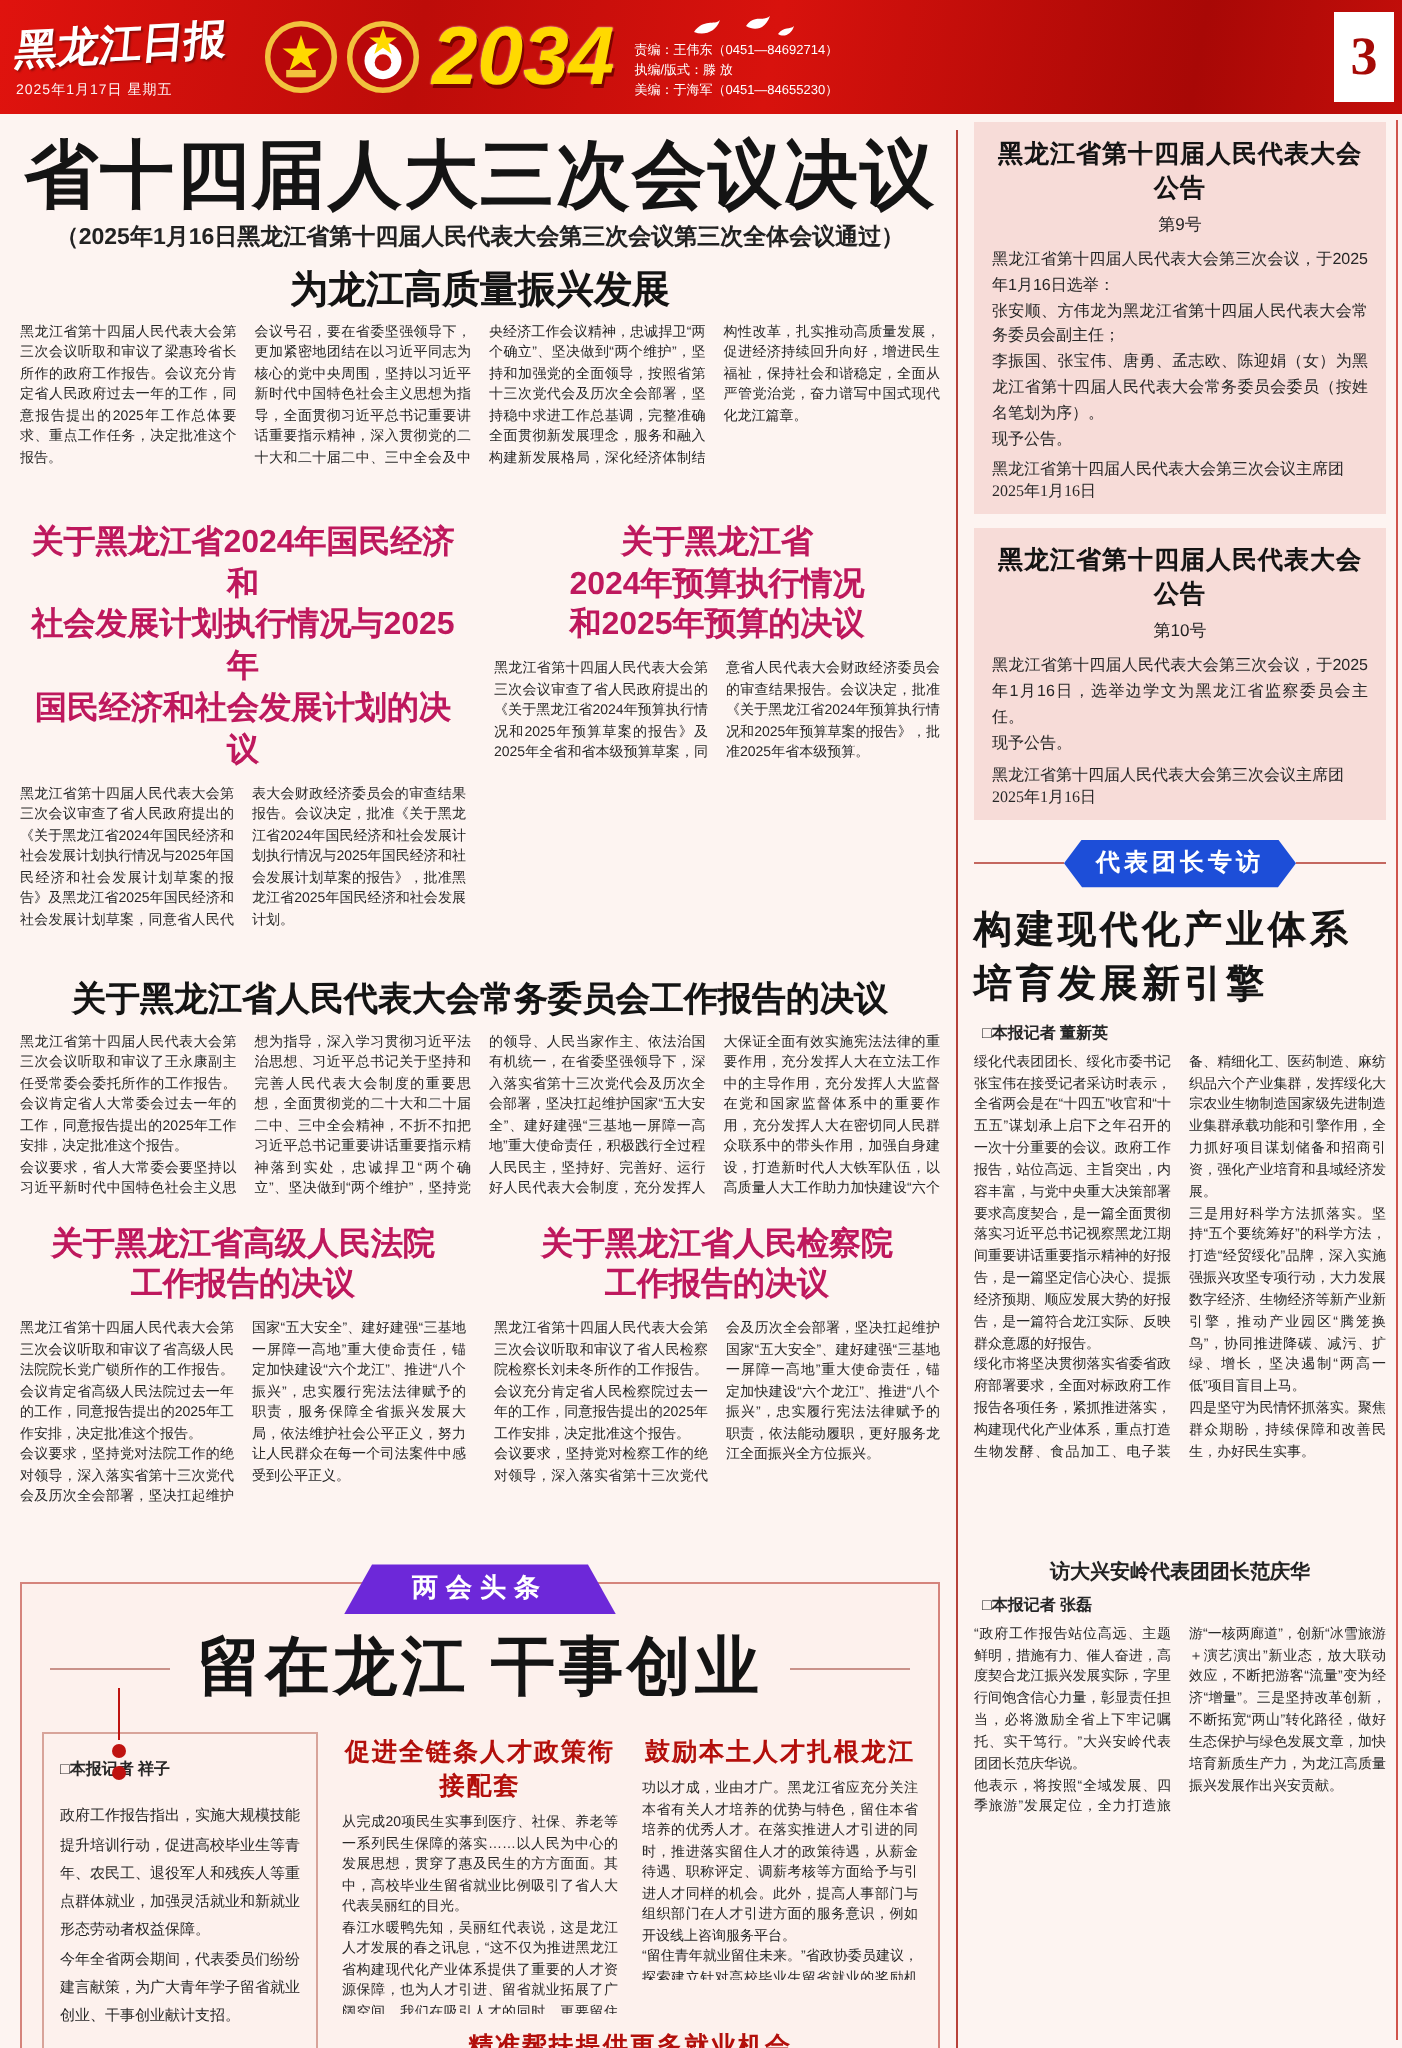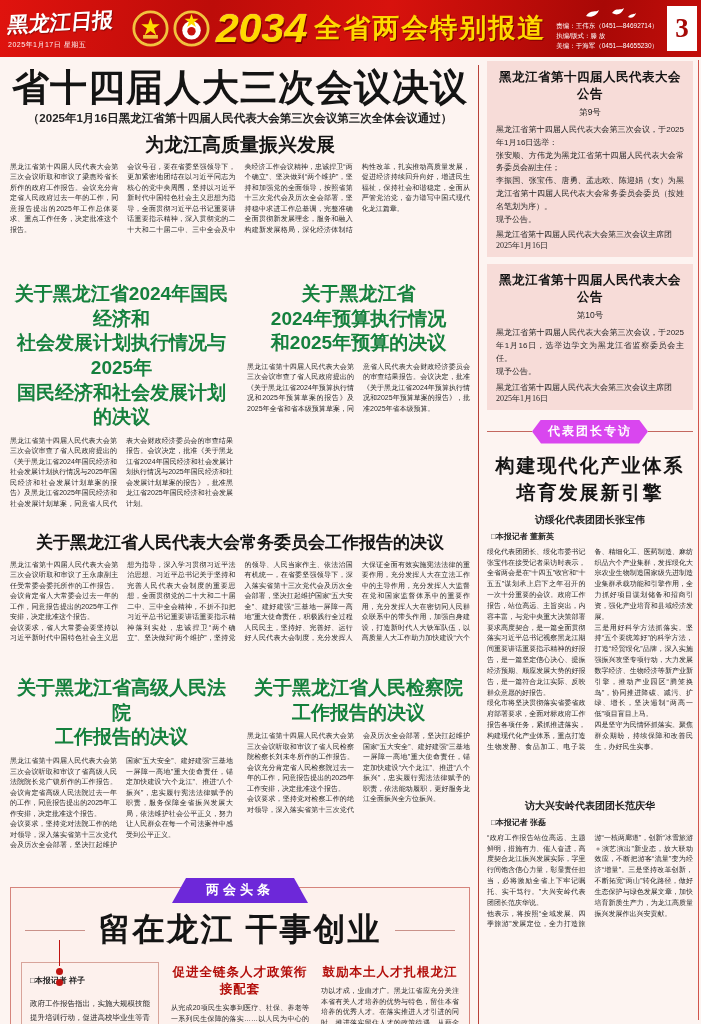--- a/index.html
+++ b/index.html
@@ -34,21 +34,21 @@
 
   
   .lead-h{font-size:37px;font-weight:900;text-align:center;letter-spacing:1px;color:#141414;margin:8px 0 3px;line-height:1.05;}
   .lead-s{font-size:11.5px;font-weight:bold;text-align:center;color:#222;margin-bottom:4px;}
   .atitle{font-weight:900;text-align:center;color:#141414;white-space:pre-line;}
   .gov-title{font-size:19px;margin:6px 0 4px;}
   .cols{font-size:7px;line-height:1.5;text-align:justify;color:#272727;column-gap:9px;white-space:pre-line;overflow:hidden;}
   .gov-body{column-count:4;height:90px;}
   .row2{display:flex;gap:14px;margin-top:10px;}
   .half{flex:1;min-width:0;}
-  .half-title{font-size:19px;font-weight:900;text-align:center;line-height:1.3;white-space:pre-line;color:#15803d;margin-top:20px;}
+  .half-title{font-size:16px;font-weight:900;text-align:center;line-height:1.3;white-space:pre-line;color:#be185d;}
   .half-body{column-count:2;height:82px;margin-top:6px;}
   .npc-title{font-size:17px;margin:13px 0 6px;}
   .npc-body{column-count:4;height:86px;}
   .half-body2{column-count:2;height:116px;margin-top:6px;}
 
   
   .bbox{position:relative;border:1px solid #d5847c;background:#fdf1ed;margin-top:15px;box-sizing:border-box;
         height:348px;padding:12px 10px 6px;}
   .bbadge{position:absolute;top:-10px;left:50%;transform:translateX(-50%);background:#6d28d9;color:#fff;
           font-size:13px;font-weight:bold;letter-spacing:4px;padding:3px 34px 4px;
@@ -73,24 +73,24 @@
   
   .notice{background:#f7dcd8;padding:8px 9px 6px;margin-bottom:7px;}
   .n-title{font-size:12.5px;font-weight:900;text-align:center;color:#141414;letter-spacing:.5px;}
   .n-no{font-size:8.5px;text-align:center;margin:4px 0 5px;color:#222;}
   .n-body{font-size:8px;line-height:1.6;text-align:justify;color:#272727;white-space:pre-line;}
   .n-sign{font-size:8px;text-align:left;margin-top:3px;color:#272727;}
   .n-date{font-size:8px;text-align:left;color:#272727;font-family:Liberation Serif, serif;}
 
   .ribbon-row{display:flex;align-items:center;margin:10px 0 8px;}
   .ribbon-line{flex:1;height:1px;background:#c4675f;}
-  .ribbon{background:#d946ef;color:#fff;font-size:12px;font-weight:bold;letter-spacing:2px;padding:3px 16px 4px;
+  .ribbon{background:#1d4ed8;color:#fff;font-size:12px;font-weight:bold;letter-spacing:2px;padding:3px 16px 4px;
           clip-path:polygon(9px 0,calc(100% - 9px) 0,100% 50%,calc(100% - 9px) 100%,9px 100%,0 50%);}
 
-  .iv-h{font-size:19px;font-weight:900;text-align:center;letter-spacing:2px;line-height:1.45;color:#141414;white-space:pre-line;margin-top:4px;}
+  .iv-h{font-size:19px;font-weight:900;letter-spacing:2px;line-height:1.45;color:#141414;white-space:pre-line;margin-top:4px;}
   .iv-s{font-size:10px;font-weight:600;text-align:center;margin:6px 0 4px;color:#222;}
   .iv-by{font-size:8px;font-weight:bold;margin:4px 0 5px 4px;color:#272727;}
   .iv-body{column-count:2;column-gap:9px;font-size:7px;line-height:1.55;text-align:justify;color:#272727;
            white-space:pre-line;overflow:hidden;}
   .iv1-body{height:242px;}
   .iv2-body{height:196px;}
   .iv2{margin-top:10px;}
 </style>
 </head>
 <body>
@@ -109,21 +109,20 @@
         <rect x="12" y="27" width="16" height="4" fill="#f2c23e"></rect>
       </svg>
       <svg width="37" height="37" viewBox="0 0 40 40">
         <circle cx="20" cy="20" r="18" fill="#b8070a" stroke="#f2c23e" stroke-width="3"></circle>
         <circle cx="20" cy="22" r="10" fill="#fff"></circle>
         <polygon points="20,4 21.8,9.5 27.5,9.5 22.9,12.9 24.7,18.4 20,15 15.3,18.4 17.1,12.9 12.5,9.5 18.2,9.5" fill="#ffd900"></polygon>
         <circle cx="20" cy="23" r="4.5" fill="#c8100d"></circle>
       </svg>
     </div>
     <div class="yr">2034</div>
-    <div class="bt">全省两会特别报道</div>
     <div class="staffwrap">
       <svg class="doves" width="56" height="14" viewBox="0 0 56 14">
         <path d="M4 10 C9 3 14 7 17 4 C15 10 9 12 4 10 Z" fill="#fff"></path>
         <path d="M30 7 C34 1 39 5 42 2 C40 8 35 10 30 7 Z" fill="#fff"></path>
         <path d="M46 11 C49 7 52 9 54 7 C53 11 49 13 46 11 Z" fill="#fff"></path>
       </svg>
       <div class="staff">责编：王伟东（0451—84692714）
 执编/版式：滕 放
 美编：于海军（0451—84655230）</div>
     </div>
@@ -240,21 +239,20 @@
 
       <div class="ribbon-row">
         <div class="ribbon-line"></div>
         <div class="ribbon">代表团长专访</div>
         <div class="ribbon-line"></div>
       </div>
 
       <div>
         <div class="iv-h">构建现代化产业体系
 培育发展新引擎</div>
-        <div class="iv-s">访绥化代表团团长张宝伟</div>
         <div class="iv-by">□本报记者 董新英</div>
         <div class="iv-body iv1-body">绥化代表团团长、绥化市委书记张宝伟在接受记者采访时表示，全省两会是在“十四五”收官和“十五五”谋划承上启下之年召开的一次十分重要的会议。政府工作报告，站位高远、主旨突出，内容丰富，与党中央重大决策部署要求高度契合，是一篇全面贯彻落实习近平总书记视察黑龙江期间重要讲话重要指示精神的好报告，是一篇坚定信心决心、提振经济预期、顺应发展大势的好报告，是一篇符合龙江实际、反映群众意愿的好报告。
 绥化市将坚决贯彻落实省委省政府部署要求，全面对标政府工作报告各项任务，紧抓推进落实，构建现代化产业体系，重点打造生物发酵、食品加工、电子装备、精细化工、医药制造、麻纺织品六个产业集群，发挥绥化大宗农业生物制造国家级先进制造业集群承载功能和引擎作用，全力抓好项目谋划储备和招商引资，强化产业培育和县域经济发展。
 三是用好科学方法抓落实。坚持“五个要统筹好”的科学方法，打造“经贸绥化”品牌，深入实施强振兴攻坚专项行动，大力发展数字经济、生物经济等新产业新引擎，推动产业园区“腾笼换鸟”，协同推进降碳、减污、扩绿、增长，坚决遏制“两高一低”项目盲目上马。
 四是坚守为民情怀抓落实。聚焦群众期盼，持续保障和改善民生，办好民生实事。</div>
       </div>
 
       <div class="iv2">
         <div class="iv-s">访大兴安岭代表团团长范庆华</div>
         <div class="iv-by">□本报记者 张磊</div>

